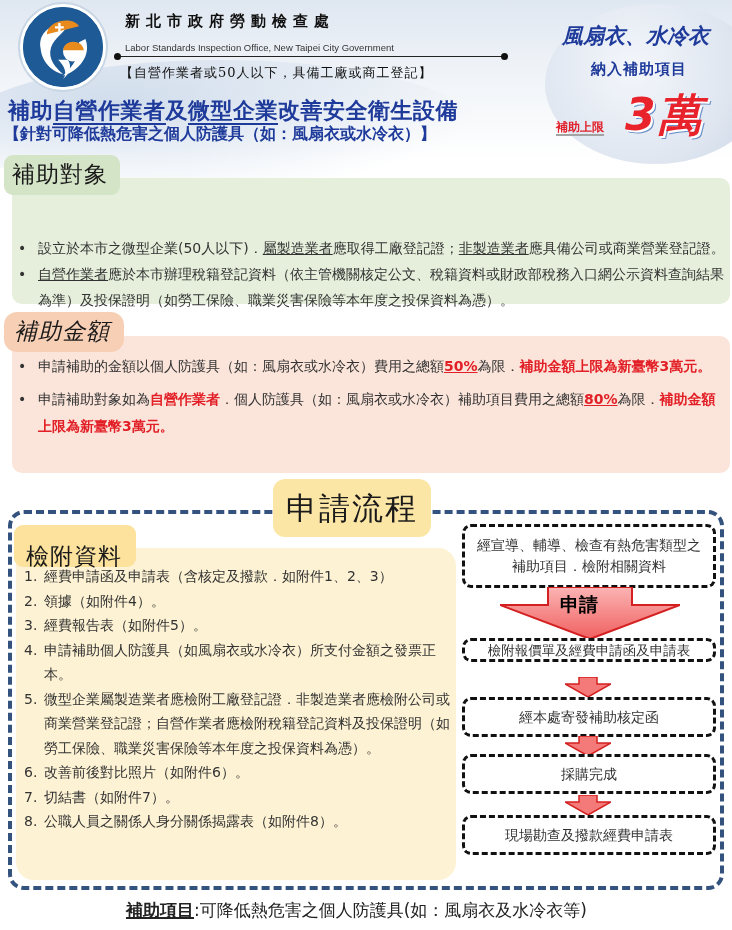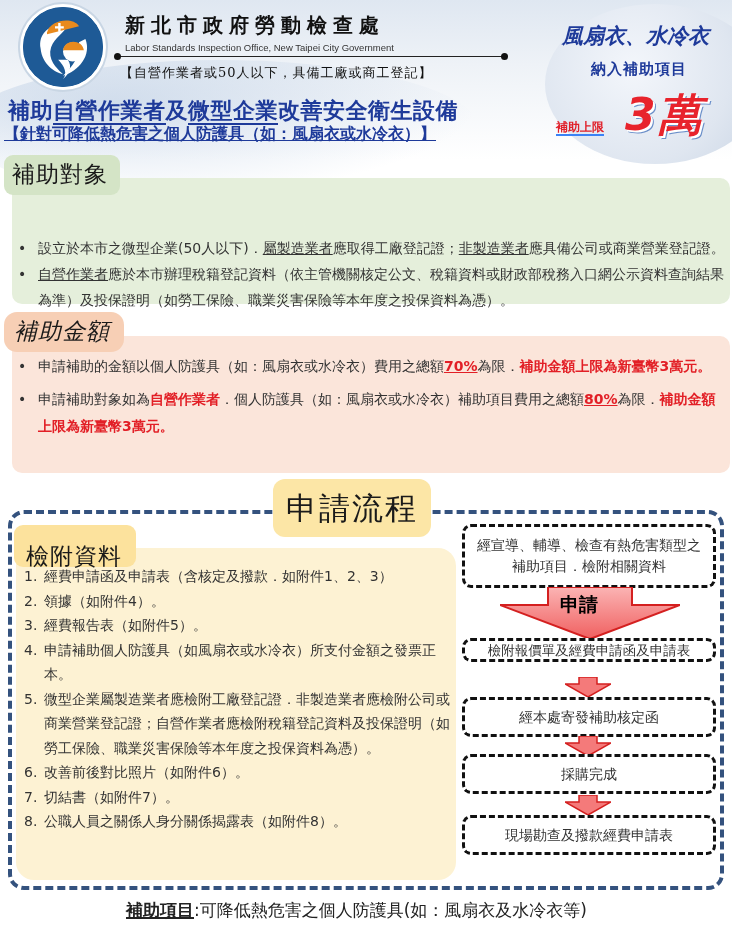--- a/index.html
+++ b/index.html
@@ -16,21 +16,21 @@
     border-radius: 50%; background: radial-gradient(ellipse at 30% 30%, rgba(180,200,225,0.55), rgba(255,255,255,0) 70%);
   }
   .logo {
     position: absolute; left: 20px; top: 4px; width: 86px; height: 86px; border-radius: 50%;
     background: #1e5a96; border: 3px solid #ffffff; box-shadow: 0 0 0 2px #c9d6e4;
     overflow: hidden;
   }
   .logo svg { width: 100%; height: 100%; display: block; }
 
   .org-name {
-    position: absolute; left: 125px; top: 12px; font-size: 20px; font-weight: bold; letter-spacing: 6px; color: #111;
+    position: absolute; left: 125px; top: 12px; font-size: 15px; font-weight: bold; letter-spacing: 6px; color: #111;
   }
   .org-en {
     position: absolute; left: 125px; top: 42px; font-size: 9.5px; color: #333; font-family: "Liberation Sans", sans-serif;
   }
   .org-line {
     position: absolute; left: 117px; top: 56px; width: 388px; height: 1px; background: #222;
   }
   .org-line::before, .org-line::after {
     content: ""; position: absolute; top: -3px; width: 7px; height: 7px; background: #111; border-radius: 50%;
   }
@@ -44,34 +44,34 @@
     position: absolute; left: 545px; top: 4px; width: 220px; height: 160px; border-radius: 50%;
     background: radial-gradient(circle at 40% 40%, #f3f6fb 0%, #dfe6f0 60%, #c8d4e4 100%);
   }
   .badge-line1 {
     position: absolute; left: 562px; top: 22px; font-size: 21px; font-weight: bold; font-style: italic; color: #1e3a9a;
   }
   .badge-line2 {
     position: absolute; left: 591px; top: 60px; font-size: 15px; font-weight: bold; color: #1e3a9a; letter-spacing: 1px;
   }
   .badge-cap-label {
-    position: absolute; left: 556px; top: 120px; font-size: 12px; font-weight: bold; color: #e0202a; border-bottom: 2px solid #3b82f6; line-height: 14px;
+    position: absolute; left: 556px; top: 120px; font-size: 12px; font-weight: bold; color: #e0202a; border-bottom: 2px solid #a3a3a3; line-height: 14px;
   }
   .badge-cap-value {
     position: absolute; left: 625px; top: 86px; font-size: 44px; font-weight: bold; font-style: italic; color: #e8232c;
     text-shadow: 2px 2px 0 #ffffff, 3px 3px 0 #6b8fc9;
     letter-spacing: 2px;
   }
 
   .title-main {
     position: absolute; left: 8px; top: 96px; font-size: 22px; font-weight: bold; color: #1e3a9a; letter-spacing: 0.5px; white-space: nowrap;
   }
   .title-main .u { border-bottom: 2px solid #1e3a9a; }
   .title-sub {
-    position: absolute; left: 4px; top: 124px; font-size: 16px; font-weight: bold; color: #1e3a9a; white-space: nowrap; text-decoration: underline;
+    position: absolute; left: 4px; top: 124px; font-size: 16px; font-weight: bold; color: #1e3a9a; white-space: nowrap;
   }
 
   
   .section-box {
     position: absolute; border-radius: 10px;
   }
   .sec1-box { left: 12px; top: 178px; width: 718px; height: 126px; background: #e5efdb; }
   .sec1-tab {
     position: absolute; left: 4px; top: 155px; width: 116px; height: 40px; background: #d4e4c6; border-radius: 9px;
     font-size: 23px; color: #1a1a1a; padding: 4px 0 16px 8px; letter-spacing: 1px;
@@ -174,21 +174,21 @@
 <div class="section-box sec1-box"></div>
 <div class="sec1-tab">補助對象</div>
 <ul class="bullets sec1-list">
   <li><span>設立於本市之微型企業(50人以下)．</span><span class="ul">屬製造業者</span><span>應取得工廠登記證；</span><span class="ul">非製造業者</span><span>應具備公司或商業營業登記證。</span></li>
   <li><span class="ul">自營作業者</span><span>應於本市辦理稅籍登記資料（依主管機關核定公文、稅籍資料或財政部稅務入口網公示資料查詢結果為準）及投保證明（如勞工保險、職業災害保險等本年度之投保資料為憑）。</span></li>
 </ul>
 
 <div class="section-box sec2-box"></div>
 <div class="sec2-tab">補助金額</div>
 <ul class="bullets sec2-list">
-  <li><span>申請補助的金額以個人防護具（如：風扇衣或水冷衣）費用之總額</span><span class="red-ul">70%</span><span>為限．</span><span class="red">補助金額上限為新臺幣3萬元。</span></li>
+  <li><span>申請補助的金額以個人防護具（如：風扇衣或水冷衣）費用之總額</span><span class="red-ul">50%</span><span>為限．</span><span class="red">補助金額上限為新臺幣3萬元。</span></li>
   <li><span>申請補助對象如為</span><span class="red">自營作業者</span><span>．個人防護具（如：風扇衣或水冷衣）補助項目費用之總額</span><span class="red-ul">80%</span><span>為限．</span><span class="red">補助金額上限為新臺幣3萬元。</span></li>
 </ul>
 
 <div class="process-frame"></div>
 <div class="process-title">申請流程</div>
 
 <div class="docs-panel"></div>
 <div class="docs-tab">檢附資料</div>
 <ol class="docs-list">
   <li><span class="num">1.</span><span>經費申請函及申請表（含核定及撥款．如附件1、2、3）</span></li>

